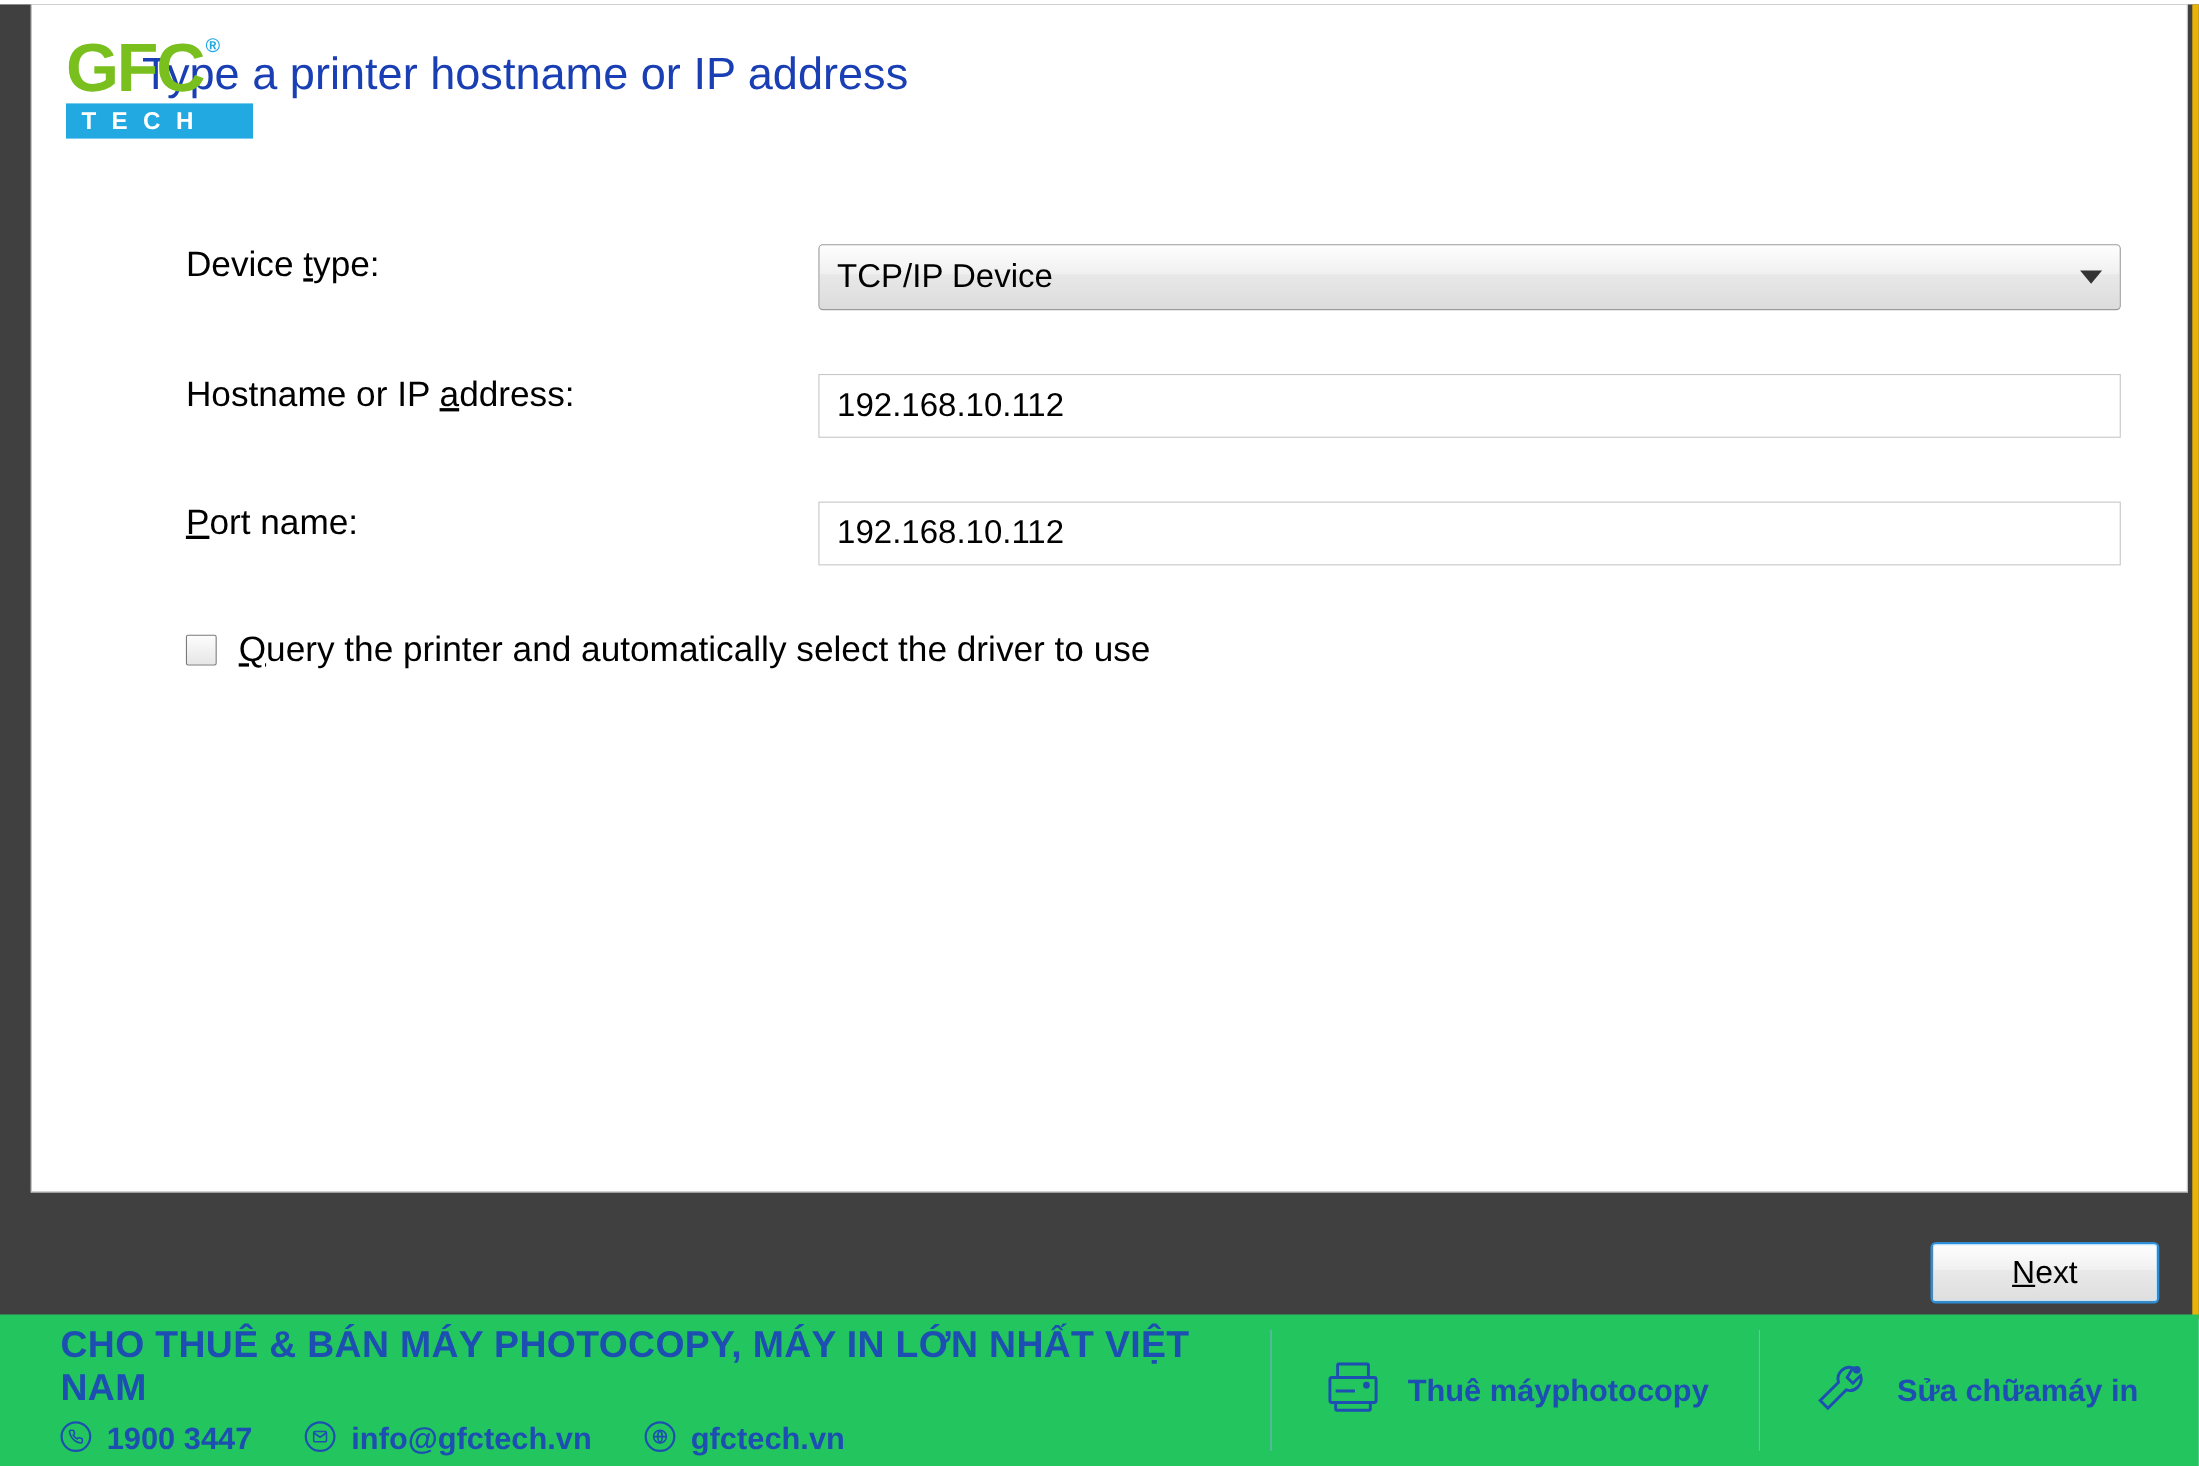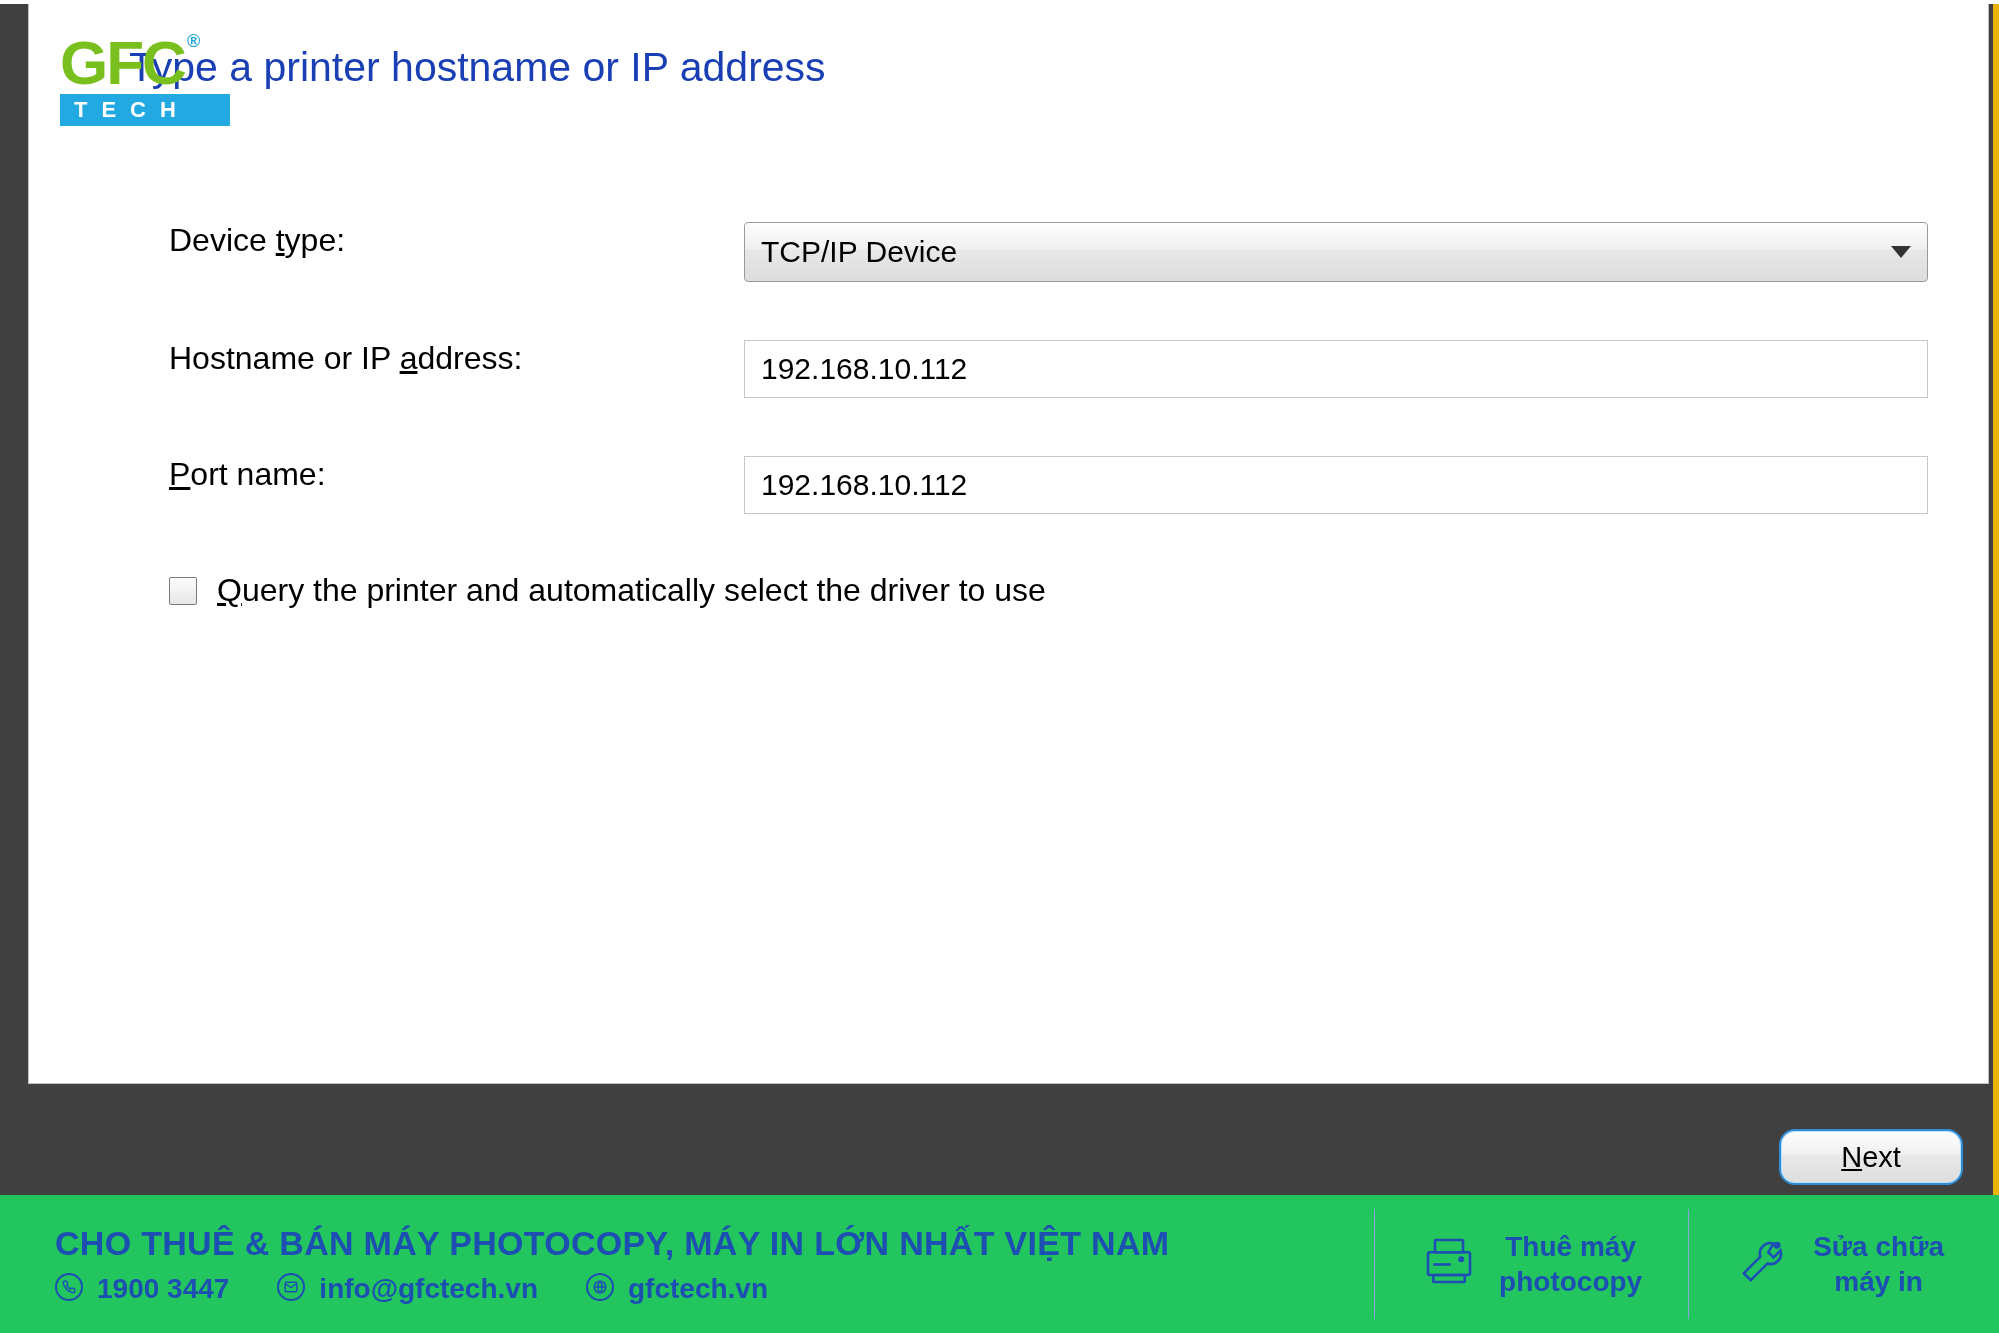--- a/index.html
+++ b/index.html
@@ -101,26 +101,26 @@
     color:#000;
   }
   
   .btnbar{
     position:absolute;
     right:30px;bottom:14px;
     display:flex;
     gap:28px;
   }
   .btn{
-    width:184px;height:56px;
+    width:208px;height:56px;
     display:flex;align-items:center;justify-content:center;
     font-size:29px;
     color:#000;
     border:1px solid #a6a6a6;
-    border-radius:16px;
+    border-radius:5px;
     background:linear-gradient(to bottom,#fefefe 0%,#f0f0f0 45%,#e9e9e9 46%,#dedede 100%);
     cursor:pointer;
   }
   .btn.primary{
     border:2px solid #2f8dd6;
     box-shadow:inset 0 0 0 1px #b8e2ff;
   }
   
   .logo{
     position:absolute;
@@ -188,21 +188,21 @@
     display:flex;align-items:center;justify-content:center;
     font-size:16px;color:#1d4fb3;font-weight:700;
   }
   .sep{
     width:1px;height:110px;background:#87a7d8;margin:0 46px;
   }
   .svc{
     display:flex;align-items:center;gap:22px;
     color:#1d4fb3;font-size:28px;font-weight:600;
   }
-  .svc-text{display:flex;flex-direction:column;line-height:1.25;text-align:center;}
+  .svc-text{display:flex;flex-direction:row;line-height:1.25;text-align:right;}
   .svc-icon svg{width:56px;height:56px;}
 </style>
 </head>
 <body>
 
 <div class="dialog">
 
   <div class="inner">
     <div class="heading">Type a printer hostname or IP address</div>
 

